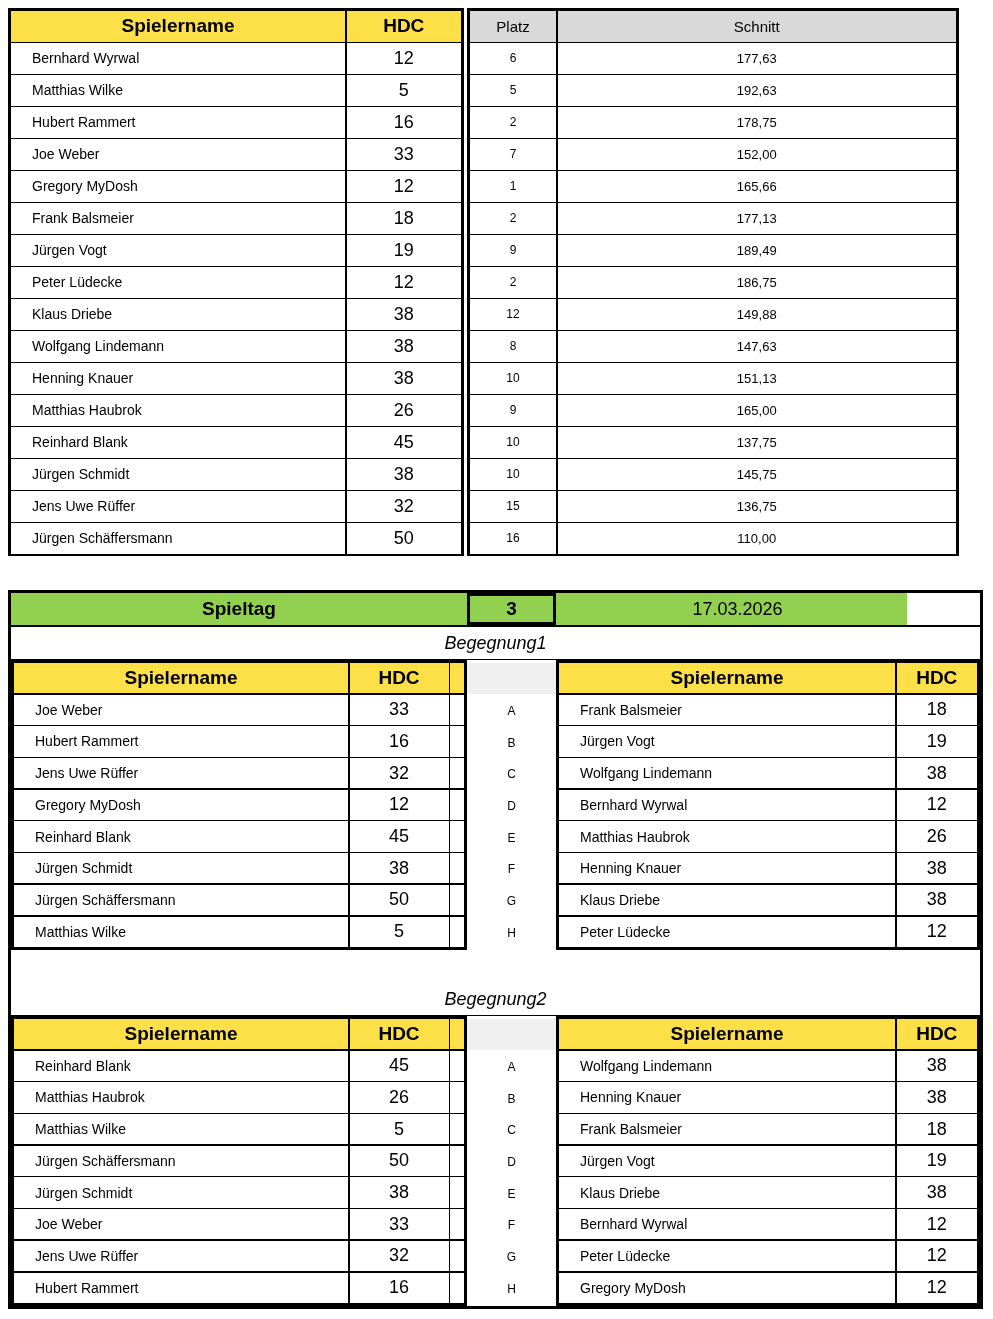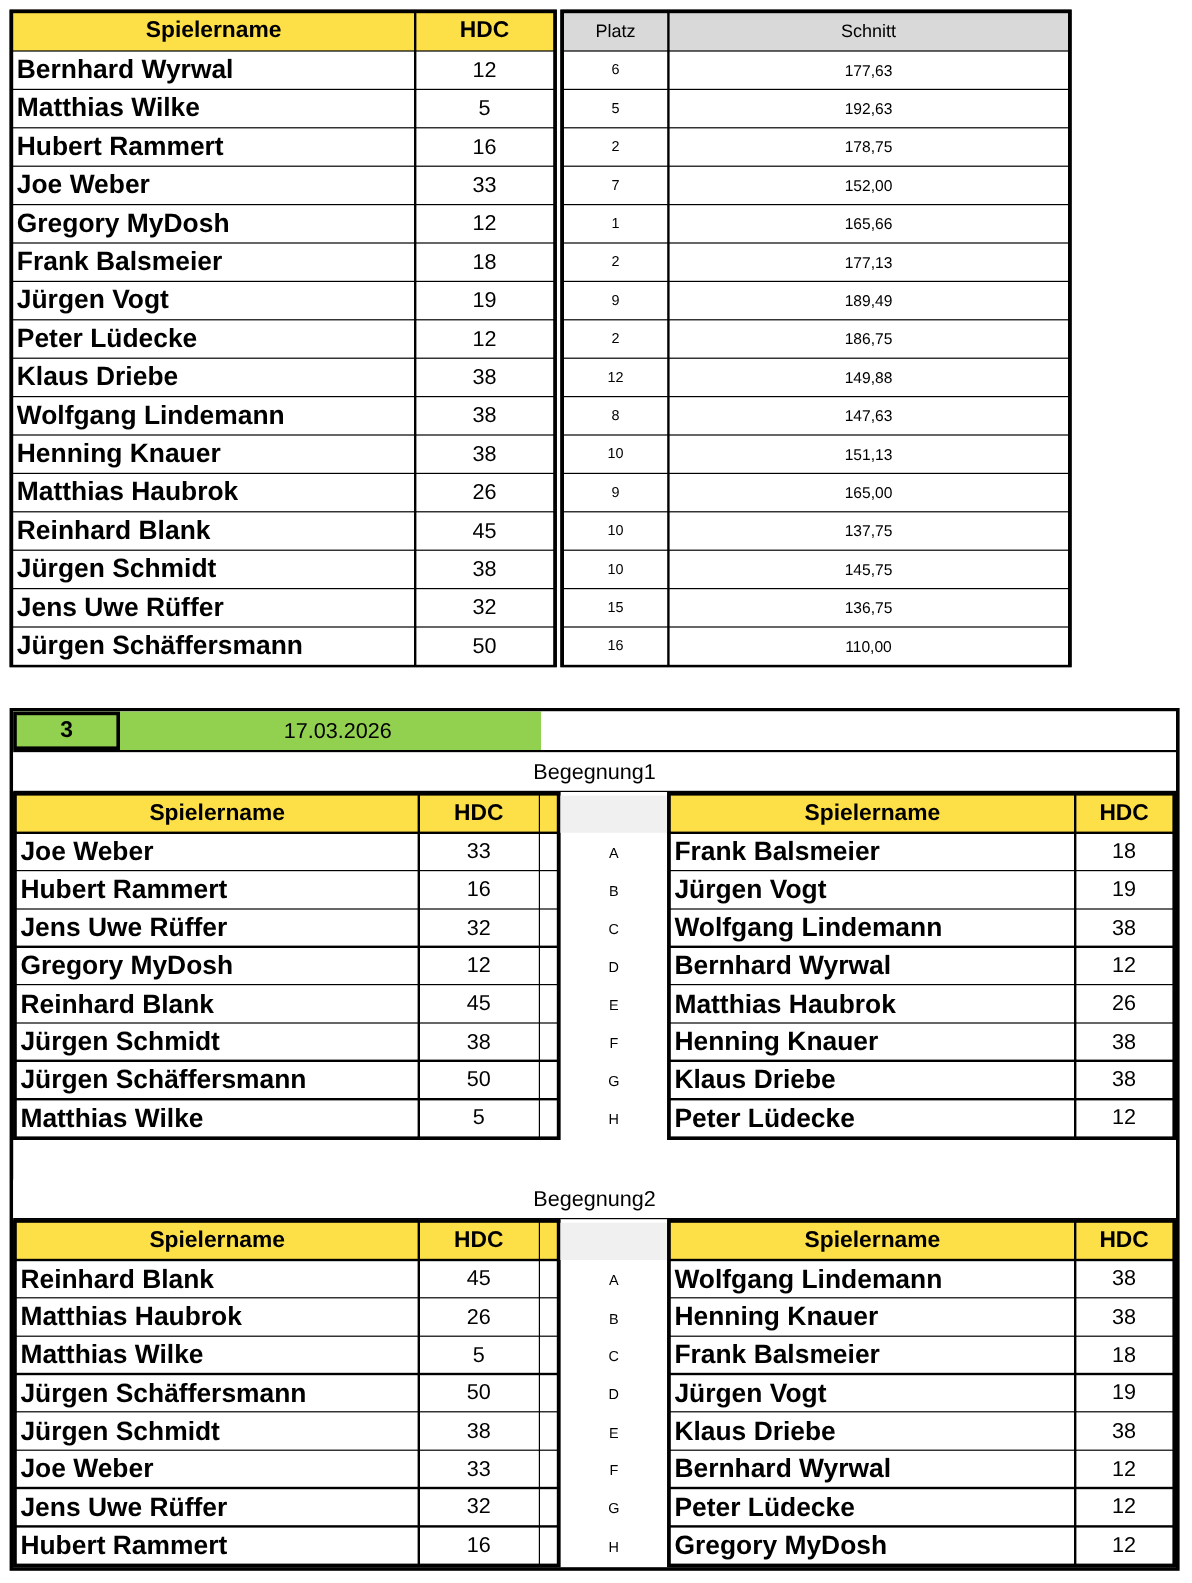--- a/index.html
+++ b/index.html
@@ -5,41 +5,41 @@
   html,body{margin:0;padding:0;background:#ffffff;}
   body{font-family:"Liberation Sans",sans-serif;color:#000;}
   .page{position:relative;width:993px;height:1319px;background:#fff;overflow:hidden;}
 
   
   .tbl{position:absolute;display:grid;border:3px solid #000;background:#000;gap:1.5px;box-sizing:border-box;}
   .row{display:contents;}
   .rep{display:contents;}
   .cell{background:#fff;display:flex;align-items:center;overflow:hidden;box-sizing:border-box;}
 
-  .name{padding-left:3px;font-size:22px;font-weight:bold;}
+  .name{padding-left:21px;font-size:14px;}
   .num{justify-content:center;font-size:18px;}
   .hdr-big{justify-content:center;font-weight:bold;font-size:19px;background:#fde047;}
   .hdr-sm{justify-content:center;font-size:15px;background:#d9d9d9;}
   .platz{justify-content:center;font-size:12px;}
   .schnitt{justify-content:center;font-size:13px;}
 
   
   .grid-a{left:8px;top:8px;width:456px;height:548px;grid-template-columns:334px 1fr;grid-auto-rows:30.5px;}
-  .grid-b{left:467px;top:8px;width:426px;height:548px;grid-template-columns:86px 1fr;grid-auto-rows:30.5px;}
+  .grid-b{left:467px;top:8px;width:492px;height:548px;grid-template-columns:86px 1fr;grid-auto-rows:30.5px;}
 
   
   .mid{position:absolute;left:8px;top:590px;width:975px;height:719px;border:3px solid #000;box-sizing:border-box;background:#fff;}
 
   .green-row{position:absolute;top:0;left:0;width:969px;height:34px;display:flex;border-bottom:2px solid #000;box-sizing:border-box;background:#fff;}
   .g-spieltag{width:456px;display:flex;align-items:center;justify-content:center;font-weight:bold;font-size:19px;}
   .g-num{width:89px;display:flex;align-items:center;justify-content:center;font-weight:bold;font-size:19px;border:3px solid #000;box-sizing:border-box;}
   .g-date{width:339px;display:flex;align-items:center;justify-content:center;font-size:18px;padding-left:12px;}
   .g-rest{flex:1;background:#fff;}
 
-  .enc-title{position:absolute;left:0;width:969px;height:33px;display:flex;align-items:center;justify-content:center;font-size:18px;border-bottom:1.5px solid #000;box-sizing:border-box;background:#fff;}
+  .enc-title{position:absolute;left:0;width:969px;height:33px;display:flex;align-items:center;justify-content:center;font-size:18px;border-bottom:1.5px solid #000;box-sizing:border-box;background:#fff;font-style:italic;}
 
   .enc-left{left:0;width:456px;height:290px;grid-template-columns:334px 99px 1fr;grid-auto-rows:30.2px;}
   .enc-right{left:545px;width:424px;height:290px;grid-template-columns:336px 1fr;grid-auto-rows:30.2px;}
 
   .hdr-gap{position:absolute;left:456px;width:89px;height:31px;background:#f0f0f0;}
   .letters{position:absolute;left:456px;width:89px;display:flex;flex-direction:column;}
   .letter{height:31.7px;display:flex;align-items:center;justify-content:center;font-size:12px;}
 </style>
 </head>
 <body>
@@ -154,20 +154,21 @@
         <div class="cell schnitt">136,75</div>
       </div><div class="row">
         <div class="cell platz">16</div>
         <div class="cell schnitt">110,00</div>
       </div></div>
   </div>
 
   <div class="mid">
 
     <div class="green-row">
+      <div class="g-spieltag" style="background:#92d050">Spieltag</div>
       <div class="g-num" style="background:#92d050">3</div>
       <div class="g-date" style="background:#92d050">17.03.2026</div>
       <div class="g-rest"></div>
     </div>
 
     <div class="enc-title" style="top:34px">Begegnung1</div>
 
     <div class="tbl enc-left" style="top:67px">
       <div class="row">
         <div class="cell hdr-big">Spielername</div>

